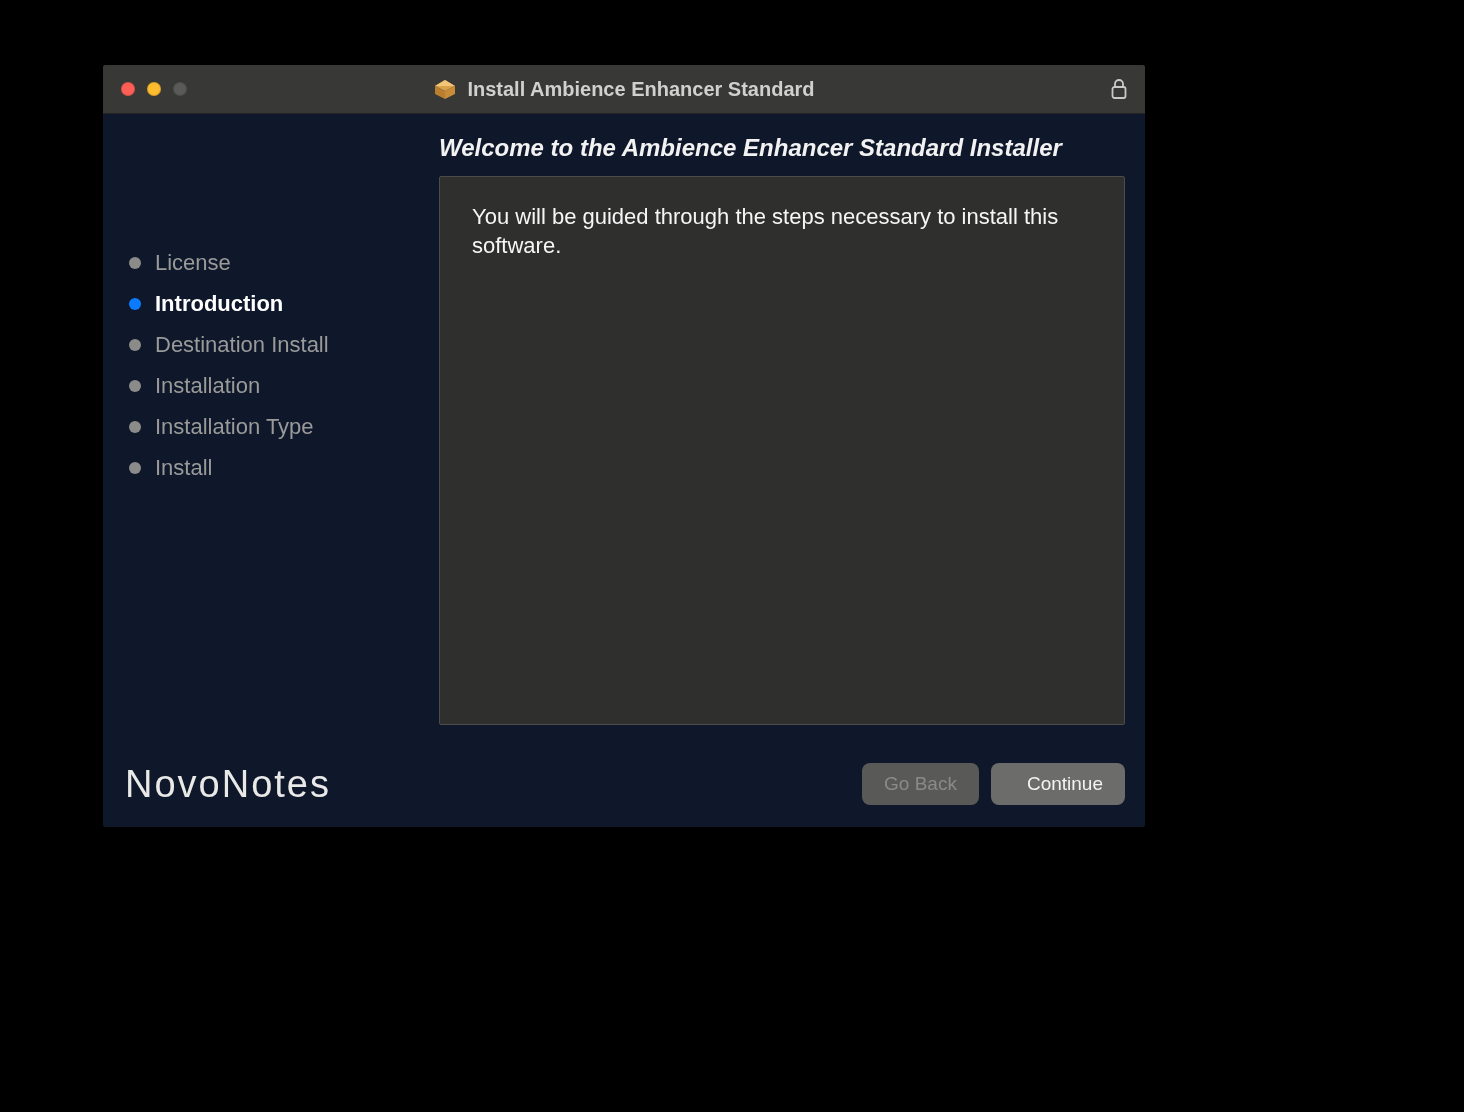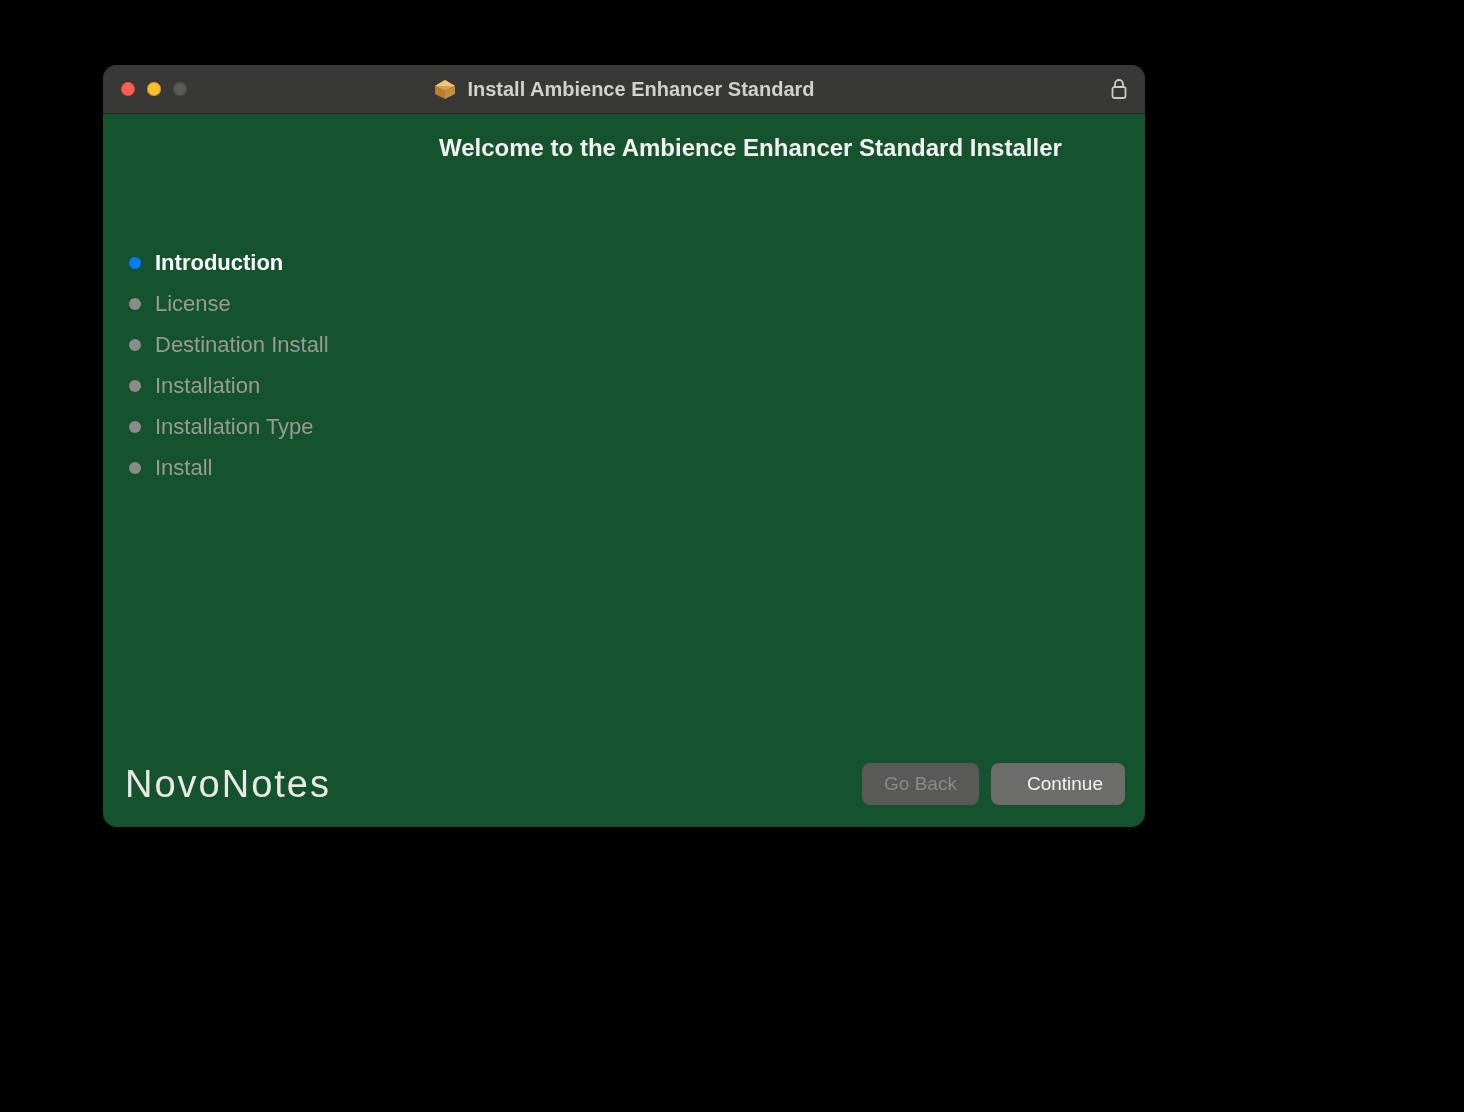--- a/index.html
+++ b/index.html
@@ -12,22 +12,22 @@
     -webkit-font-smoothing: antialiased;
     color: #e7e7e7;
   }
 
   .window {
     position: absolute;
     left: 103px;
     top: 65px;
     width: 1042px;
     height: 762px;
-    background: #14532d;
-    border-radius: 14px;
+    background: #0f172a;
+    border-radius: 2px;
     box-shadow: 0 30px 80px rgba(0,0,0,0.6), 0 0 0 1px rgba(0,0,0,0.6);
     overflow: hidden;
     display: flex;
     flex-direction: column;
   }
 
   
   .titlebar {
     height: 48px;
     flex: 0 0 48px;
@@ -109,20 +109,21 @@
     flex: 1 1 auto;
     padding: 14px 20px 0 14px;
     display: flex;
     flex-direction: column;
   }
   .main-heading {
     font-size: 24px;
     font-weight: 600;
     color: #f2f2f2;
     padding: 6px 0 14px 0;
+    font-style: italic;
   }
   .content-box {
     flex: 1 1 auto;
     border: 1px solid #4b4b4a;
     border-radius: 2px;
     background: #2f2f2e;
     padding: 26px 32px;
     font-size: 22px;
     line-height: 1.3;
     color: #f6f6f6;
@@ -199,27 +200,27 @@
       <svg width="16" height="20" viewBox="0 0 16 20">
         <rect x="1.5" y="8" width="13" height="11" rx="2" fill="none" stroke="#c9c9c8" stroke-width="1.8"></rect>
         <path d="M4 8 V5 a4 4 0 0 1 8 0 V8" fill="none" stroke="#c9c9c8" stroke-width="1.8"></path>
       </svg>
     </div>
   </div>
 
   <div class="body">
 
     <div class="sidebar">
+      <div class="step">
+        <span class="dot"></span>
+        <span>License</span>
+      </div>
       <div class="step active">
         <span class="dot"></span>
         <span>Introduction</span>
-      </div>
-      <div class="step">
-        <span class="dot"></span>
-        <span>License</span>
       </div>
       <div class="step">
         <span class="dot"></span>
         <span>Destination Install</span>
       </div>
       <div class="step">
         <span class="dot"></span>
         <span>Installation</span>
       </div>
       <div class="step">
@@ -227,20 +228,23 @@
         <span>Installation Type</span>
       </div>
       <div class="step">
         <span class="dot"></span>
         <span>Install</span>
       </div>
     </div>
 
     <div class="main">
       <div class="main-heading">Welcome to the Ambience Enhancer Standard Installer</div>
+      <div class="content-box">
+        <span>You will be guided through the steps necessary to install this software.</span>
+      </div>
     </div>
 
   </div>
 
   <div class="footer">
     <div class="brand">NovoNotes</div>
     <div class="footer-buttons">
       <button class="btn btn-go-back" disabled="">Go Back</button>
       <button class="btn btn-continue">Continue</button>
     </div>

